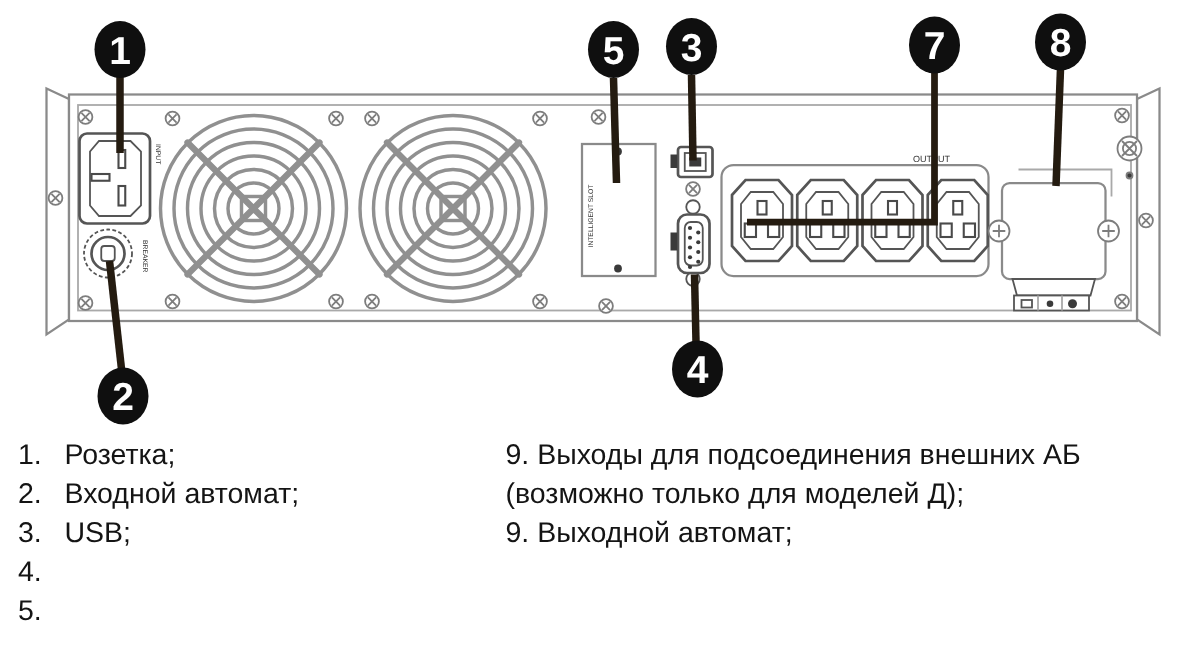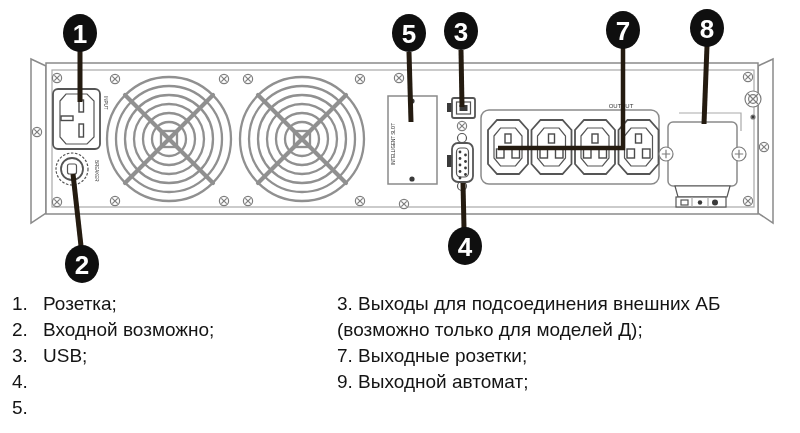--- a/index.html
+++ b/index.html
@@ -224,33 +224,32 @@
 </svg>
 
 <div class="legend">
   <div class="legend-left">
     <div class="legend-row">
       <span class="num">1.</span>
       <span class="lbl">Розетка;</span>
     </div>
     <div class="legend-row">
       <span class="num">2.</span>
-      <span class="lbl">Входной возможно;</span>
+      <span class="lbl">Входной автомат;</span>
     </div>
     <div class="legend-row">
       <span class="num">3.</span>
       <span class="lbl">USB;</span>
     </div>
     <div class="legend-row">
       <span class="num">4.</span>
     </div>
     <div class="legend-row">
       <span class="num">5.</span>
     </div>
   </div>
   <div class="legend-right">
-    <div>3. Выходы для подсоединения внешних АБ (возможно только для моделей Д);</div>
-    <div>7. Выходные розетки;</div>
+    <div>9. Выходы для подсоединения внешних АБ (возможно только для моделей Д);</div>
     <div>9. Выходной автомат;</div>
   </div>
 </div>
 
 </div>
 
 </body></html>

